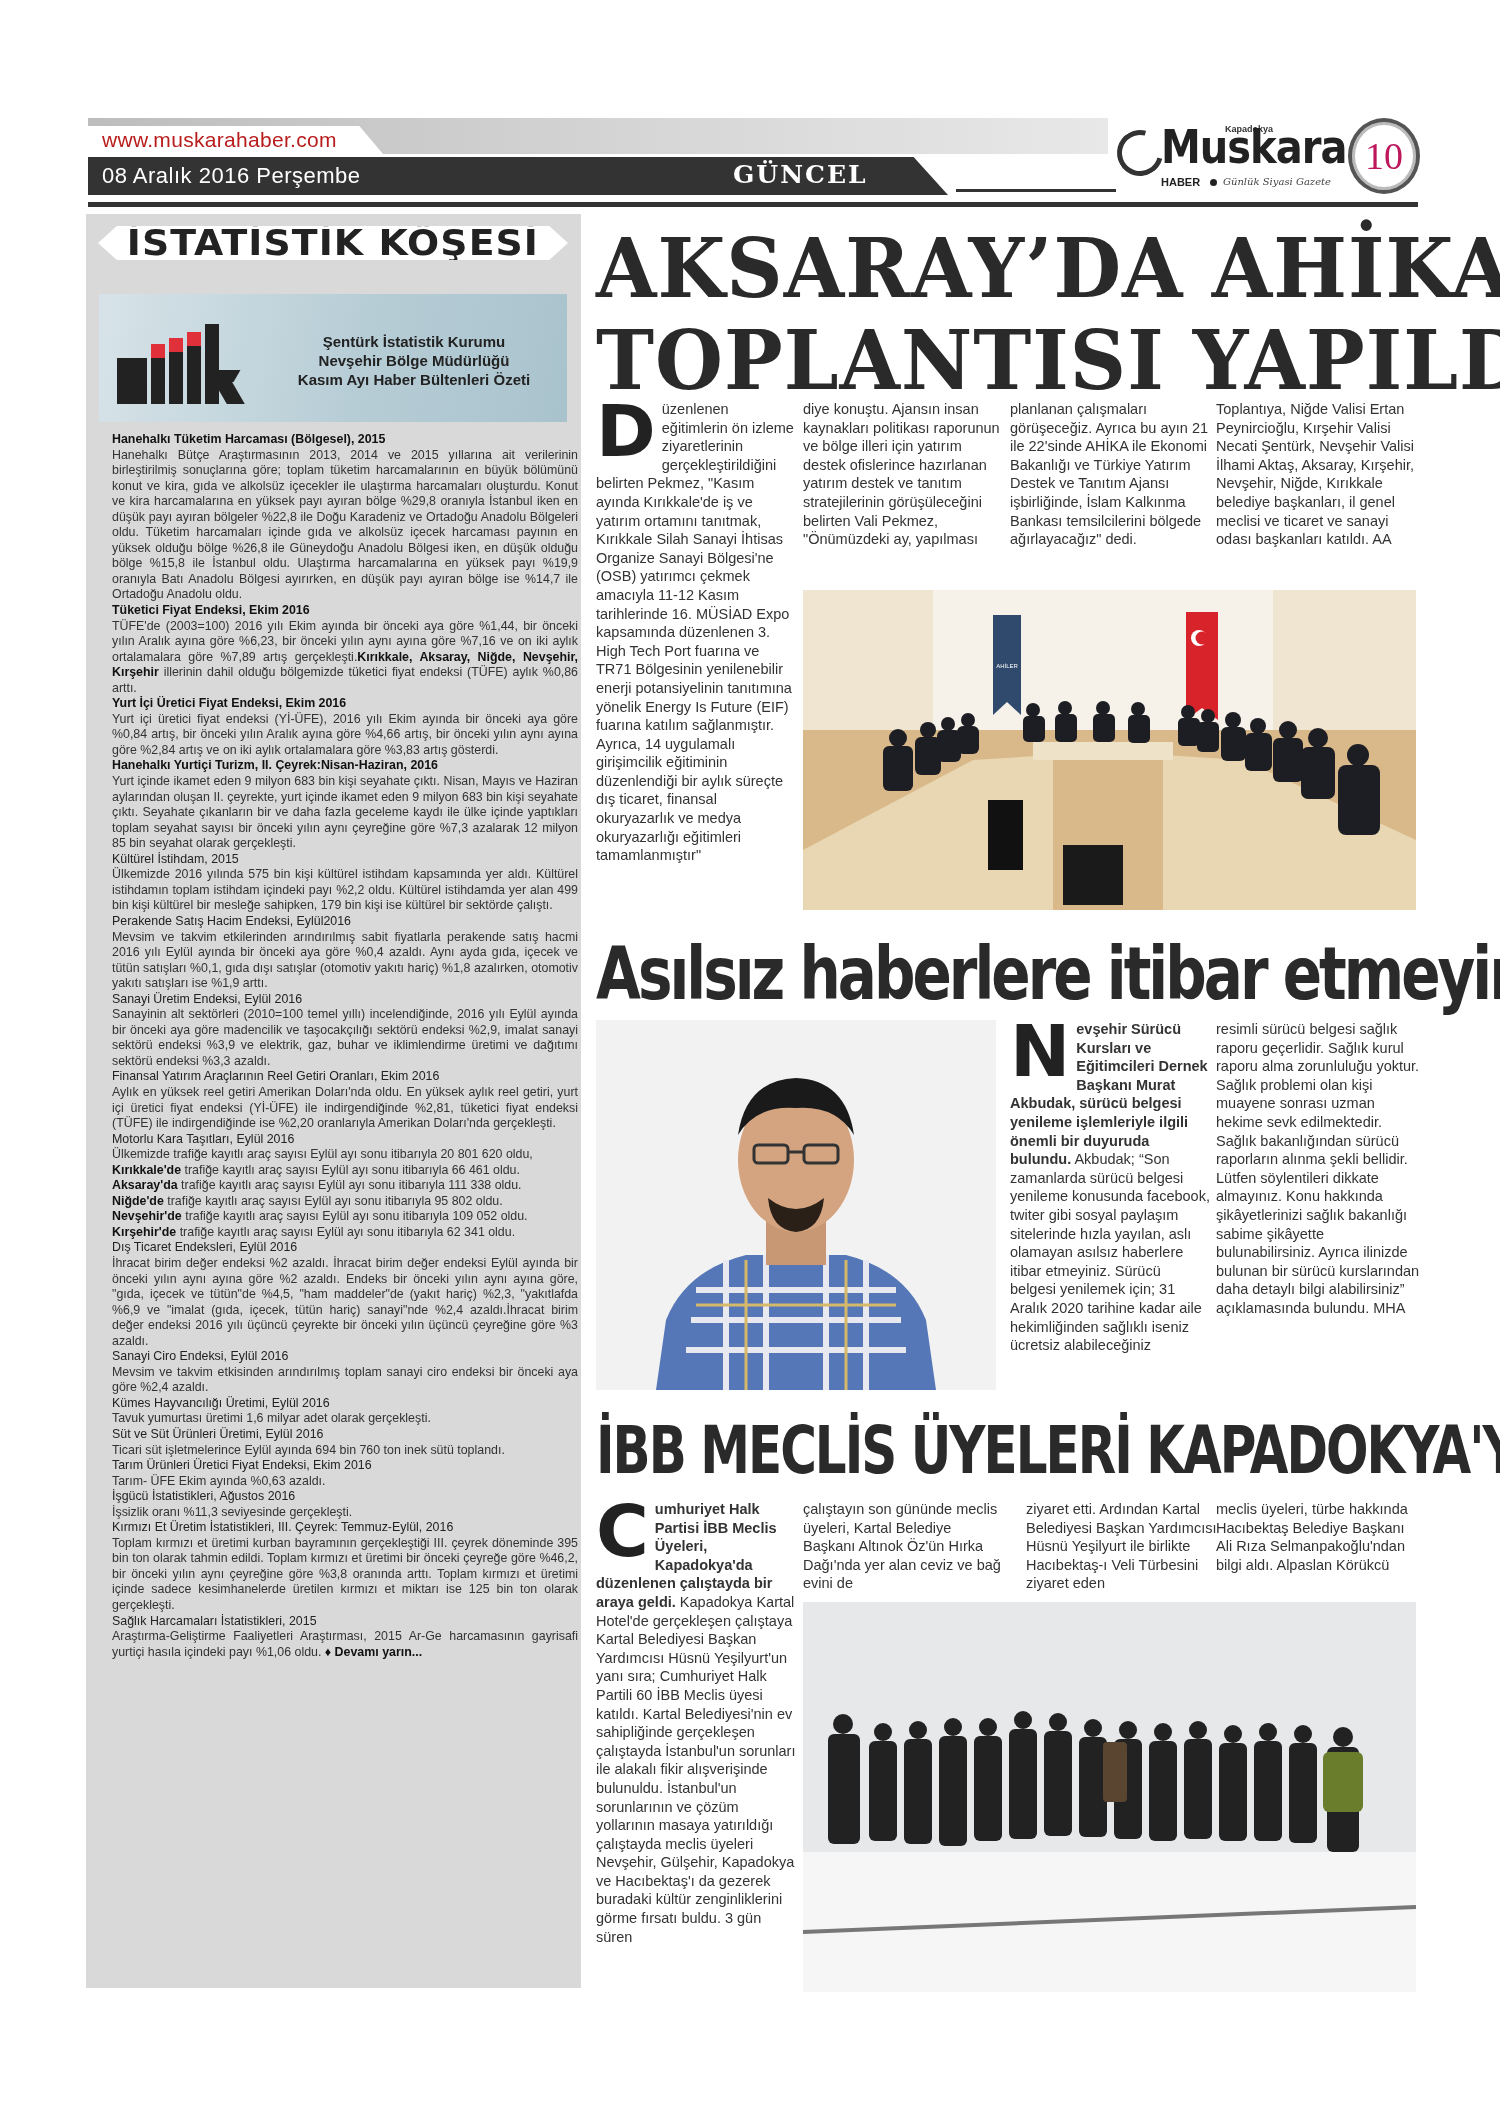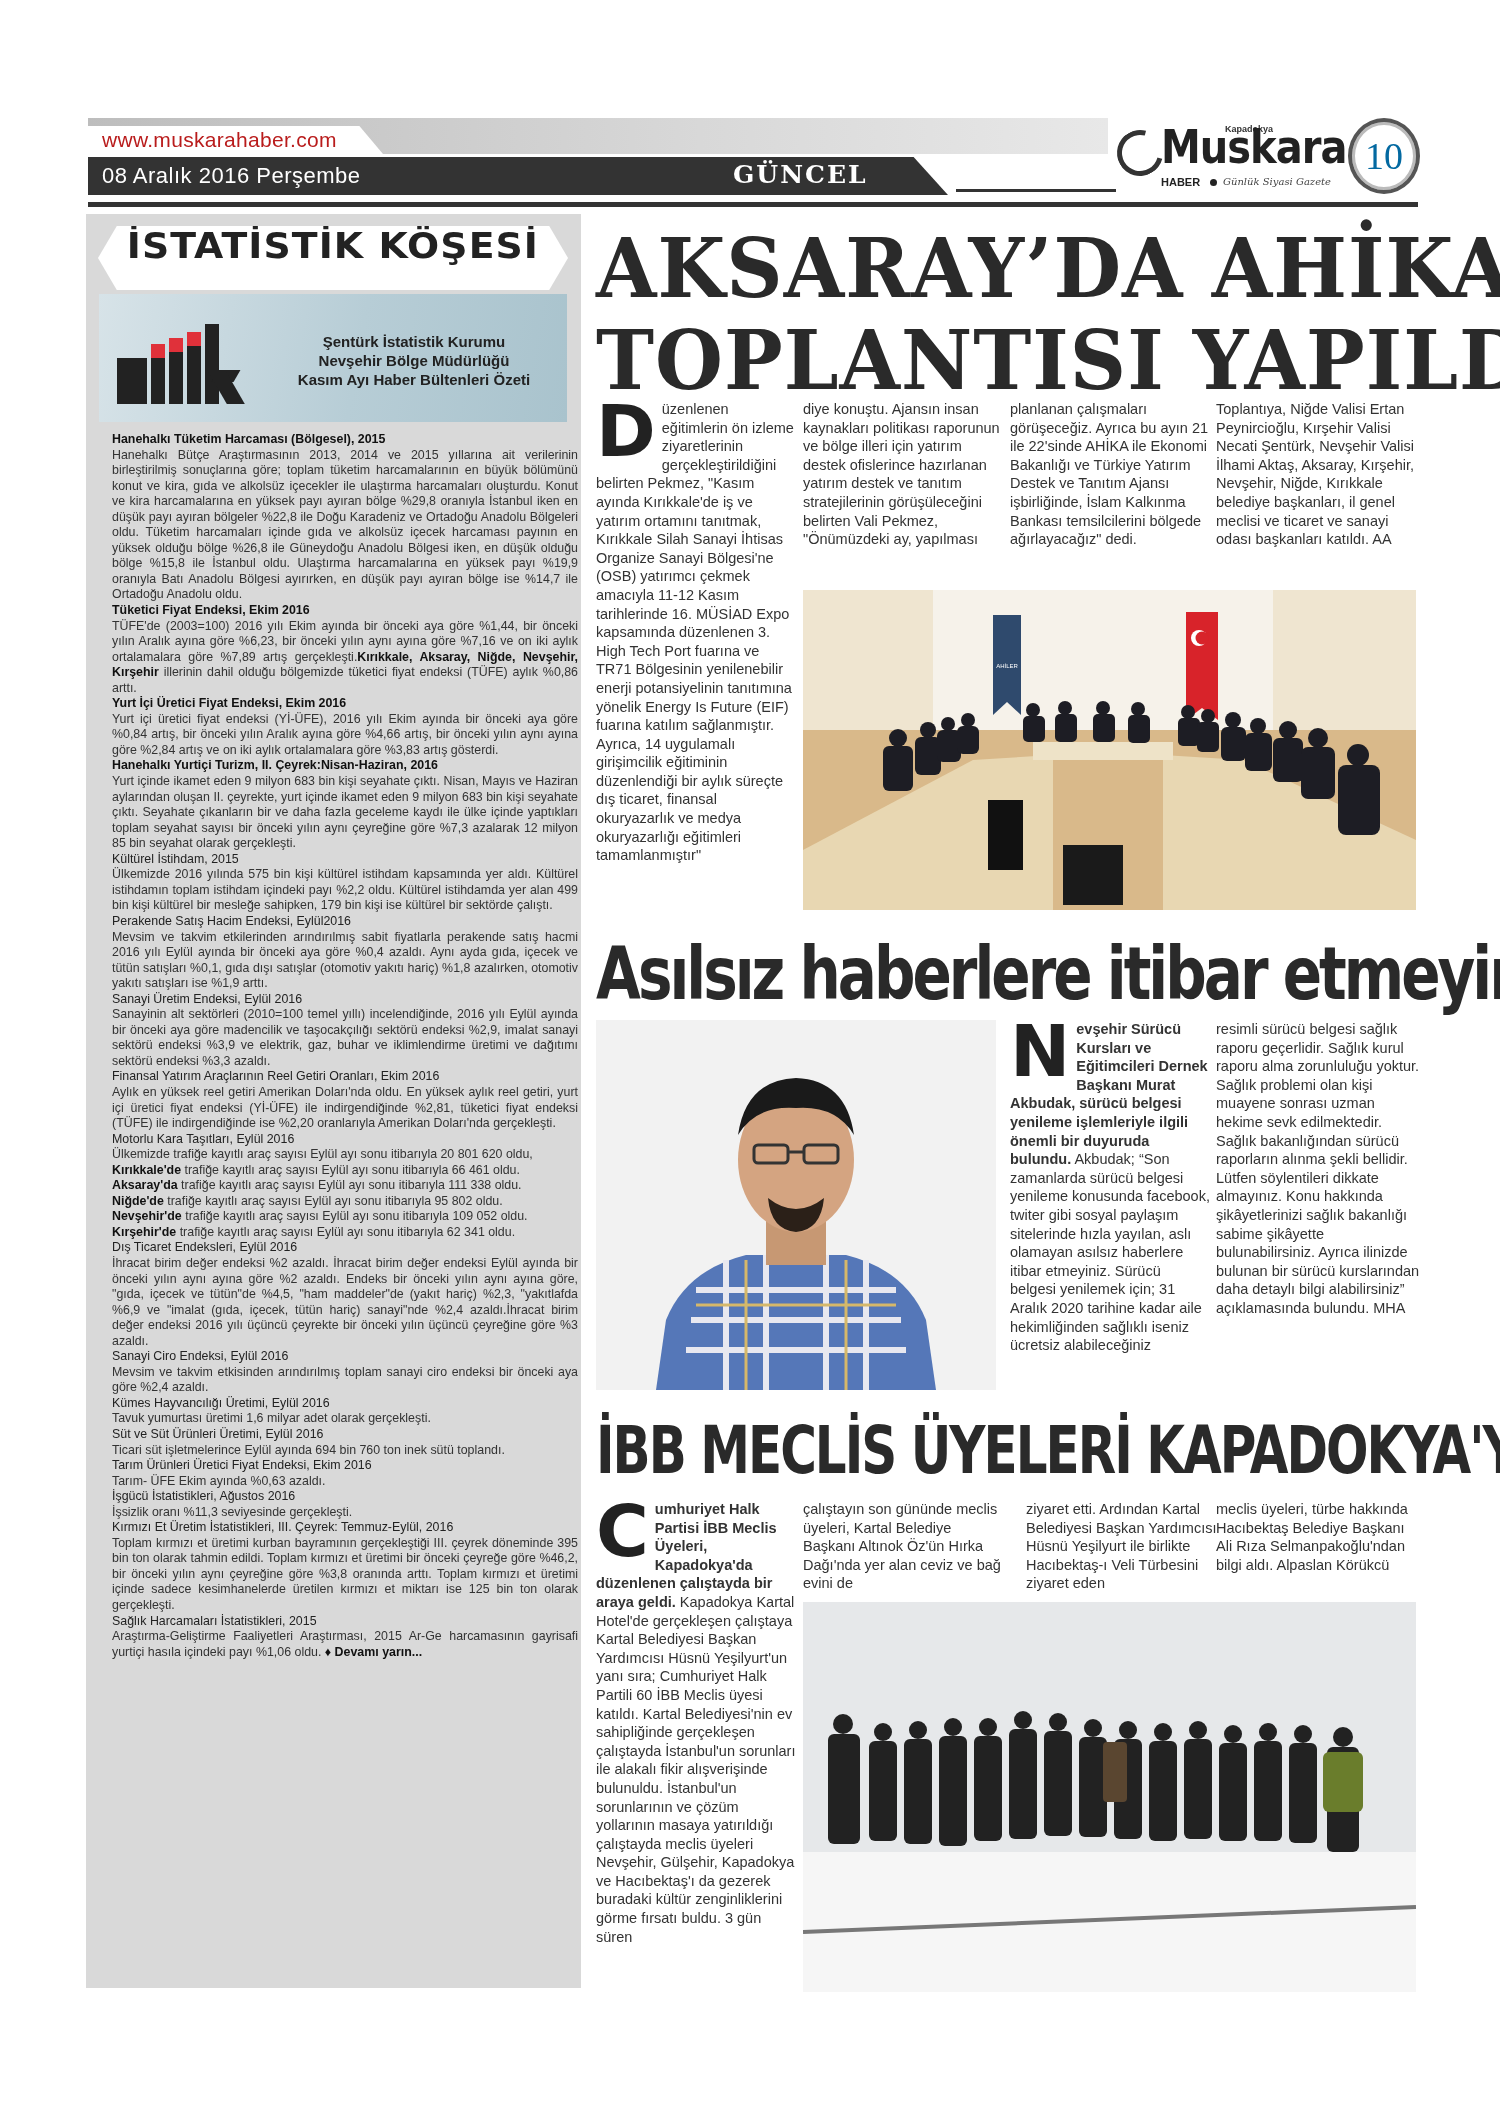--- a/index.html
+++ b/index.html
@@ -15,25 +15,25 @@
   .hdr-section { position: absolute; left: 645px; top: 42px; font-family: "DejaVu Serif", serif; font-weight: bold; font-size: 25px; color: #fff; letter-spacing: 2px; }
   .hdr-rule-short { position: absolute; left: 868px; top: 71px; width: 160px; height: 3px; background: #333; }
   .hdr-rule-long { position: absolute; left: 0; top: 84px; width: 1330px; height: 5px; background: #333; }
   .logo { position: absolute; left: 1025px; top: -2px; width: 220px; height: 78px; }
   .logo-word { position: absolute; left: 48px; top: 8px; font-family: "DejaVu Sans", sans-serif; font-weight: bold; font-size: 40px; color: #222; letter-spacing: -1px; transform: scaleY(1.15); }
   .logo-kap { position: absolute; left: 112px; top: 0px; font-size: 9px; font-weight: bold; color: #333; margin-top: 8px; }
   .logo-haber { position: absolute; left: 48px; top: 60px; font-size: 11px; font-weight: bold; color: #222; }
   .logo-tag { position: absolute; left: 110px; top: 60px; font-size: 10px; font-style: italic; color: #444; font-family: "DejaVu Serif", serif; }
   .logo-moon { position: absolute; left: 4px; top: 14px; width: 36px; height: 36px; border: 5px solid #333; border-right-color: transparent; border-radius: 50%; transform: rotate(-30deg); }
   .logo-dot { position: absolute; left: 97px; top: 63px; width: 7px; height: 7px; background: #222; border-radius: 50%; }
-  .pagenum { position: absolute; left: 1260px; top: 0px; width: 64px; height: 68px; border-radius: 50%; background: #fff; border: 4px solid #555; box-shadow: inset 0 0 0 3px #bbb; display: flex; align-items: center; justify-content: center; font-family: "Liberation Serif", serif; font-size: 38px; color: #0369a1; }
+  .pagenum { position: absolute; left: 1260px; top: 0px; width: 64px; height: 68px; border-radius: 50%; background: #fff; border: 4px solid #555; box-shadow: inset 0 0 0 3px #bbb; display: flex; align-items: center; justify-content: center; font-family: "Liberation Serif", serif; font-size: 38px; color: #be185d; }
 
   
   .left { position: absolute; left: 86px; top: 214px; width: 495px; height: 1774px; background: #d9d9d9; }
-  .ist-banner { position: absolute; left: 12px; top: 12px; width: 470px; height: 64px; background: #fff; clip-path: polygon(4% 0, 96% 0, 100% 50%, 96% 100%, 4% 100%, 0 50%); display: flex; align-items: flex-start; justify-content: center; }
+  .ist-banner { position: absolute; left: 12px; top: 12px; width: 470px; height: 34px; background: #fff; clip-path: polygon(4% 0, 96% 0, 100% 50%, 96% 100%, 4% 100%, 0 50%); display: flex; align-items: center; justify-content: center; }
   .ist-title { font-family: "DejaVu Sans", sans-serif; font-weight: bold; font-size: 35px; color: #222; letter-spacing: 1px; transform: scaleX(1.08); }
   .tuik-box { position: absolute; left: 13px; top: 80px; width: 468px; height: 128px; background: linear-gradient(100deg,#d7e3e8 0%, #b7cdd6 55%, #a9c3cd 100%); }
   .tuik-logo { position: absolute; left: 18px; top: 20px; width: 120px; height: 90px; }
   .tuik-logo .bar { position: absolute; bottom: 0; background: #222; }
   .tuik-logo .red { position: absolute; background: #e0313a; }
   .tuik-text { position: absolute; left: 175px; top: 38px; width: 280px; text-align: center; font-weight: bold; font-size: 15px; color: #222; line-height: 19px; }
   .stats { position: absolute; left: 14px; top: 218px; width: 466px; font-size: 12.4px; line-height: 15.55px; color: #333; text-align: justify; margin-left: 12px; }
   .stats p { margin: 0; }
   .stats .h { color: #222; }
   .stats .hb { font-weight: bold; color: #111; }

